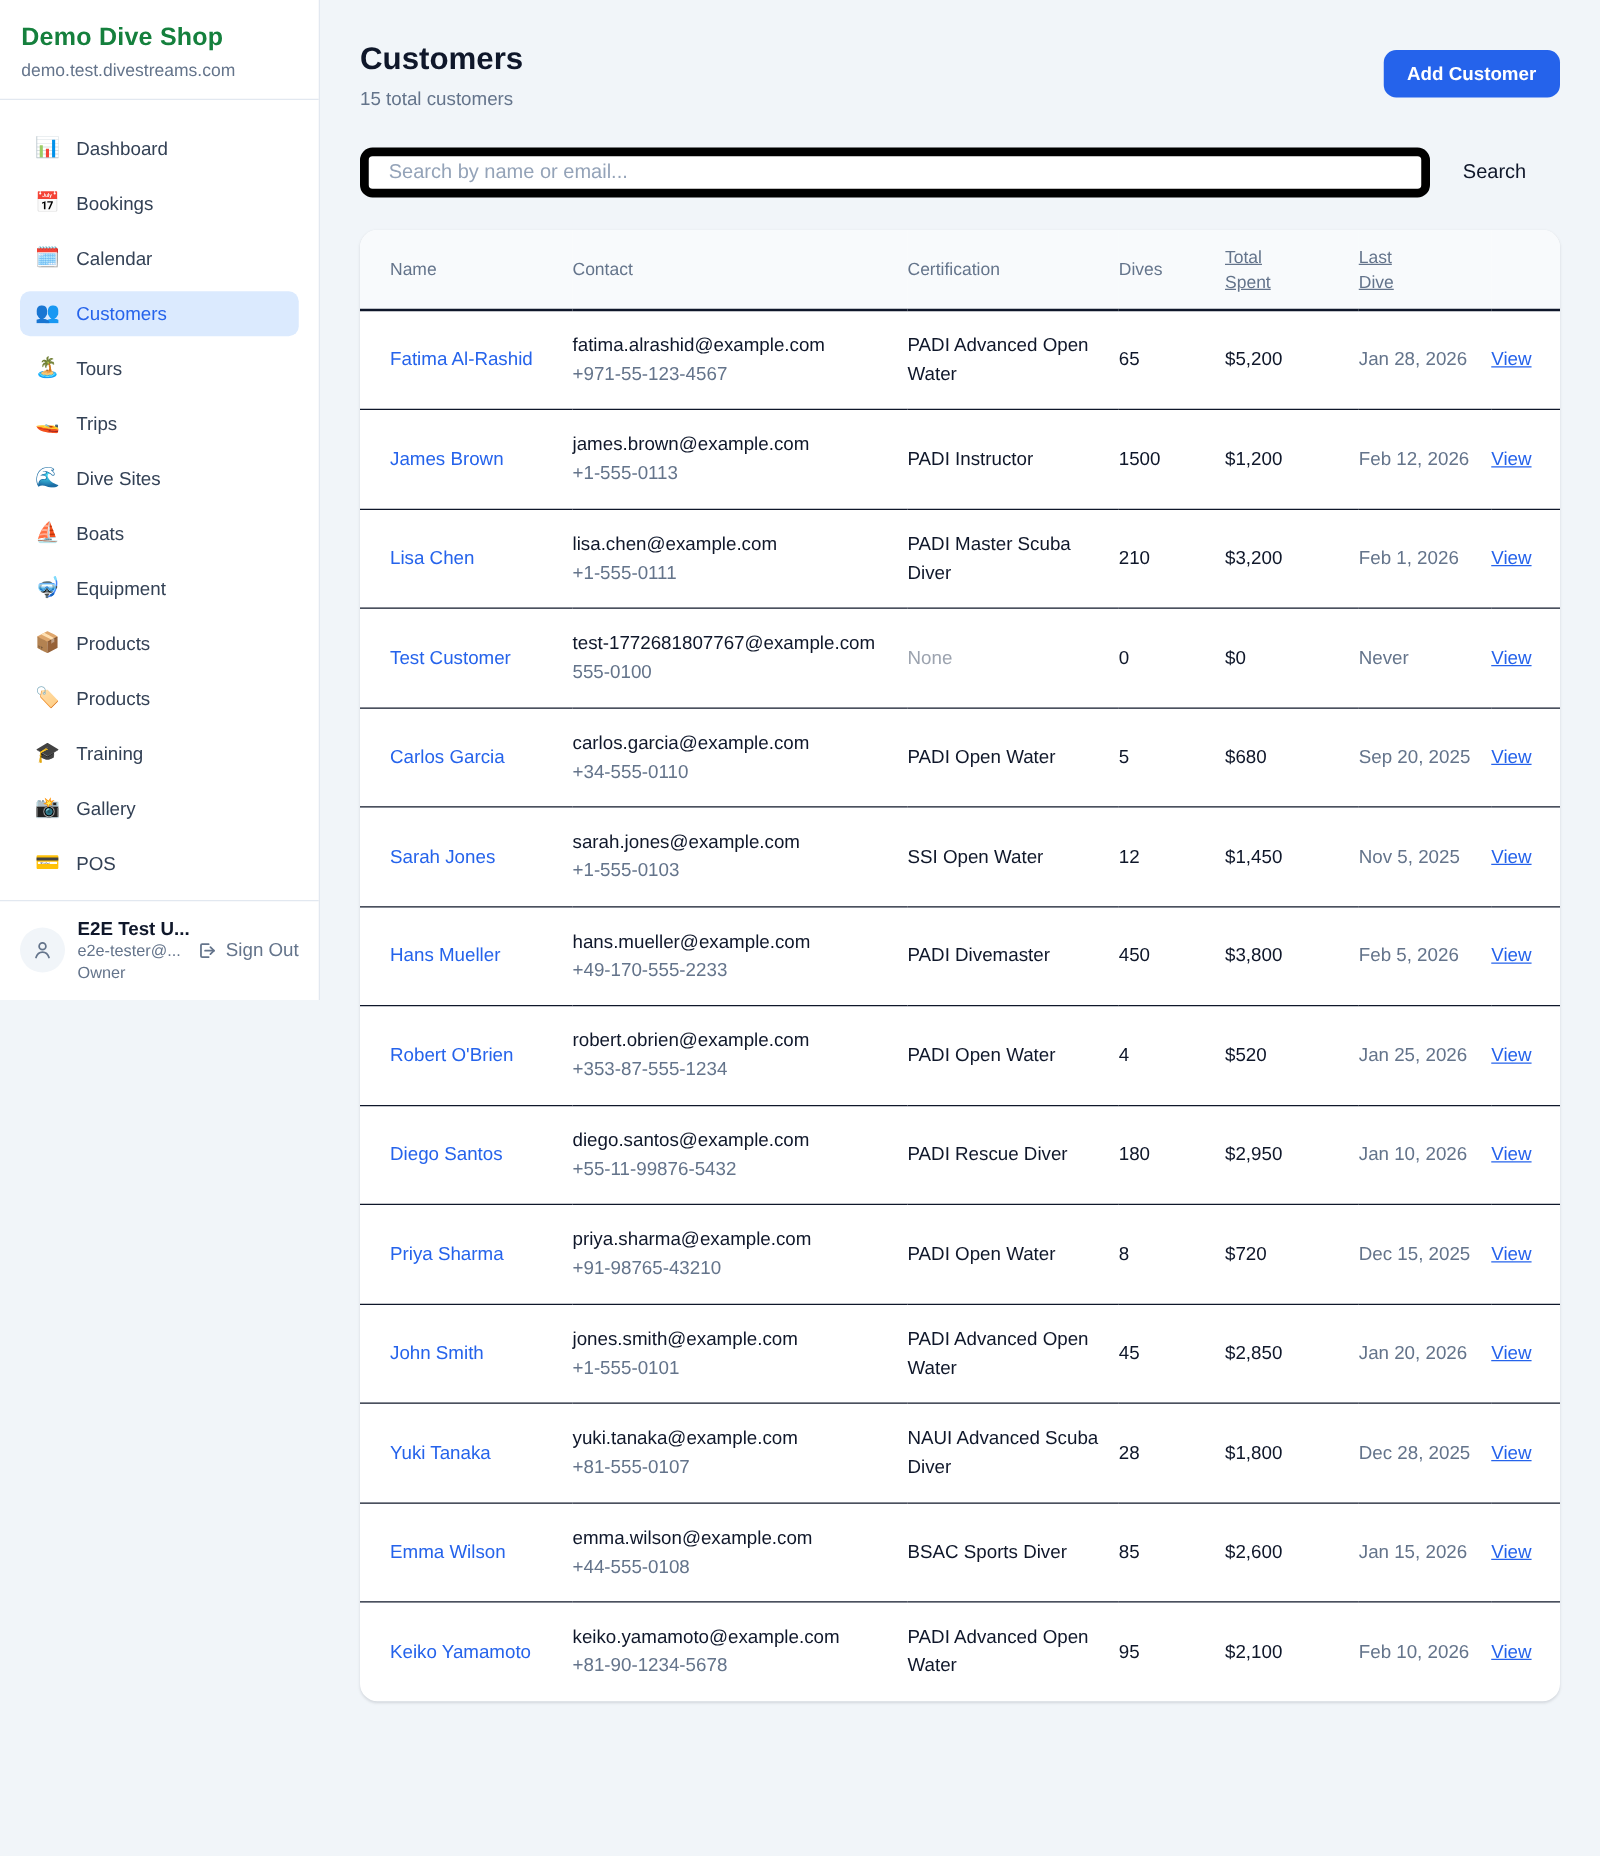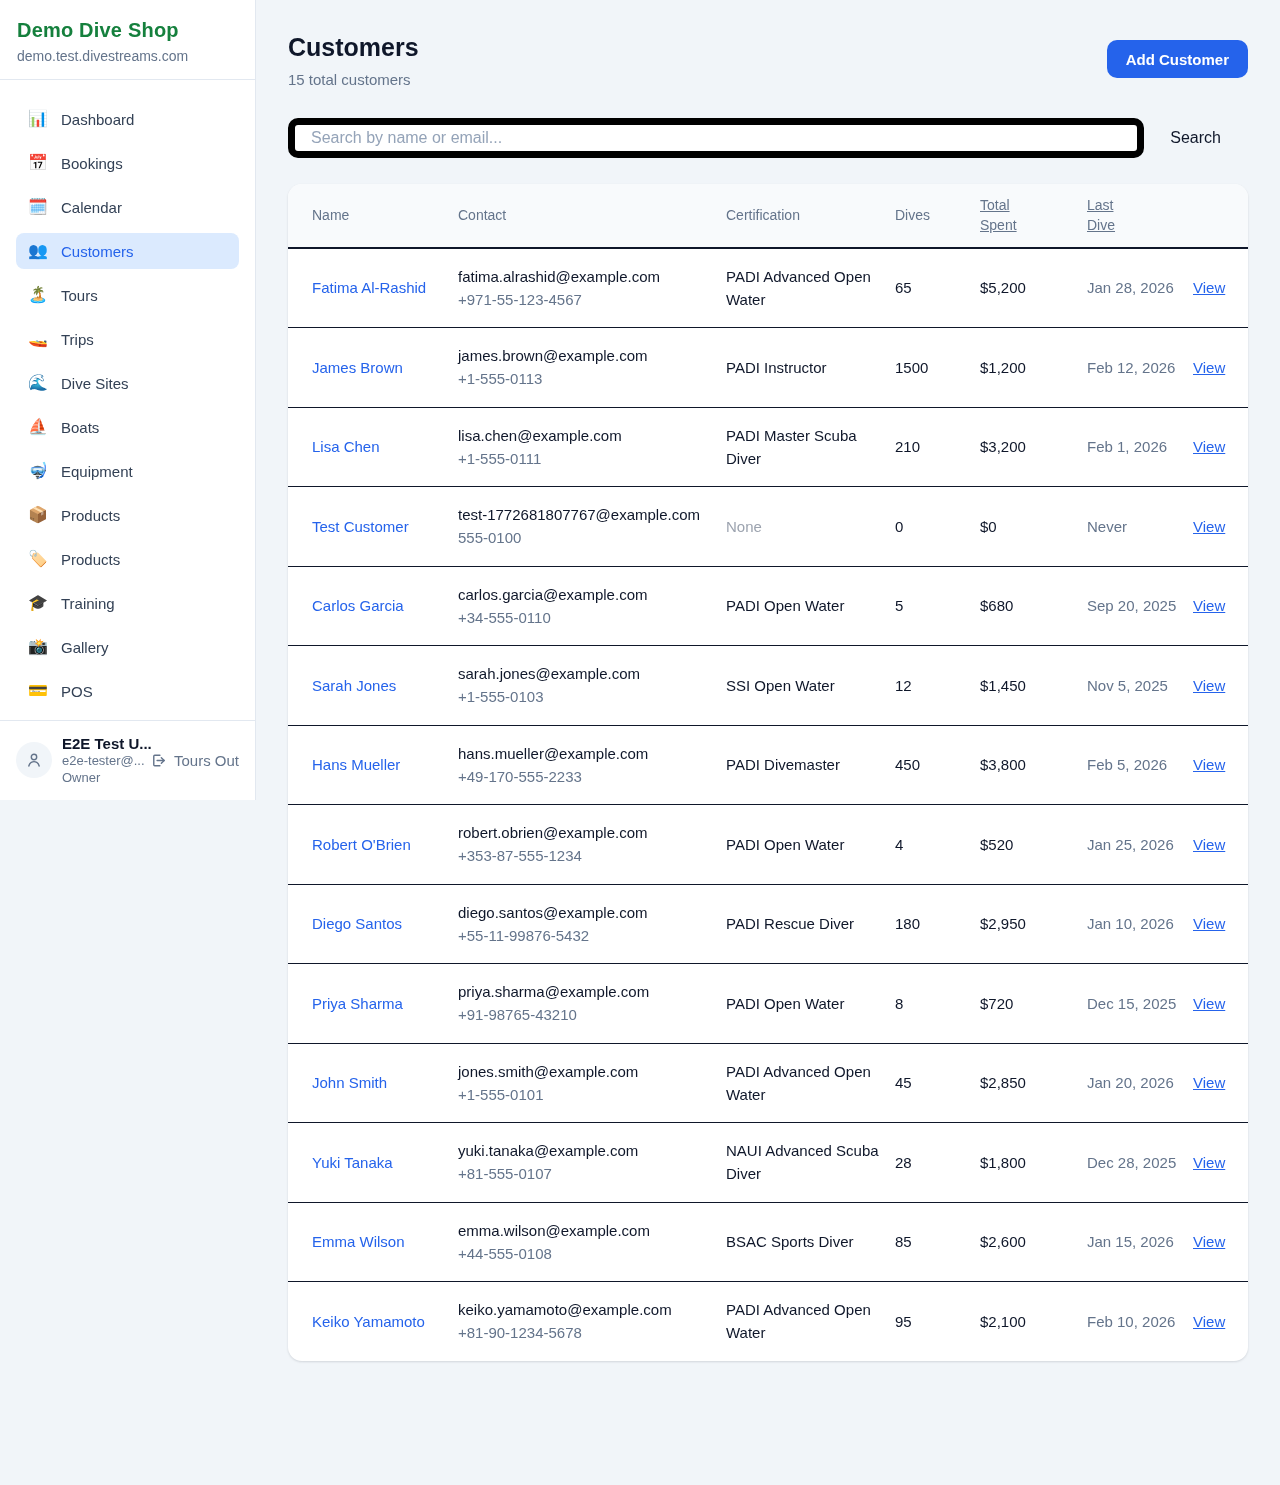--- a/index.html
+++ b/index.html
@@ -184,21 +184,21 @@
       <div class="user-name">E2E Test U...</div>
       <div class="user-email">e2e-tester@...</div>
       <div class="user-role">Owner</div>
     </div>
     <button class="signout">
       <svg width="17" height="17" viewBox="0 0 18 18" fill="none" stroke="#64748b" stroke-width="1.5" stroke-linecap="round" stroke-linejoin="round">
         <path d="M10.5 3.5H5a1 1 0 0 0-1 1v9a1 1 0 0 0 1 1h5.5"></path>
         <path d="M12 6l3 3-3 3"></path>
         <path d="M7.5 9H15"></path>
       </svg>
-      <span>Tours Out</span>
+      <span>Sign Out</span>
     </button>
   </div>
 </aside>
 
 <main class="main">
   <div class="page-header">
     <div>
       <h1 class="page-title">Customers</h1>
       <div class="page-subtitle">15 total customers</div>
     </div>

